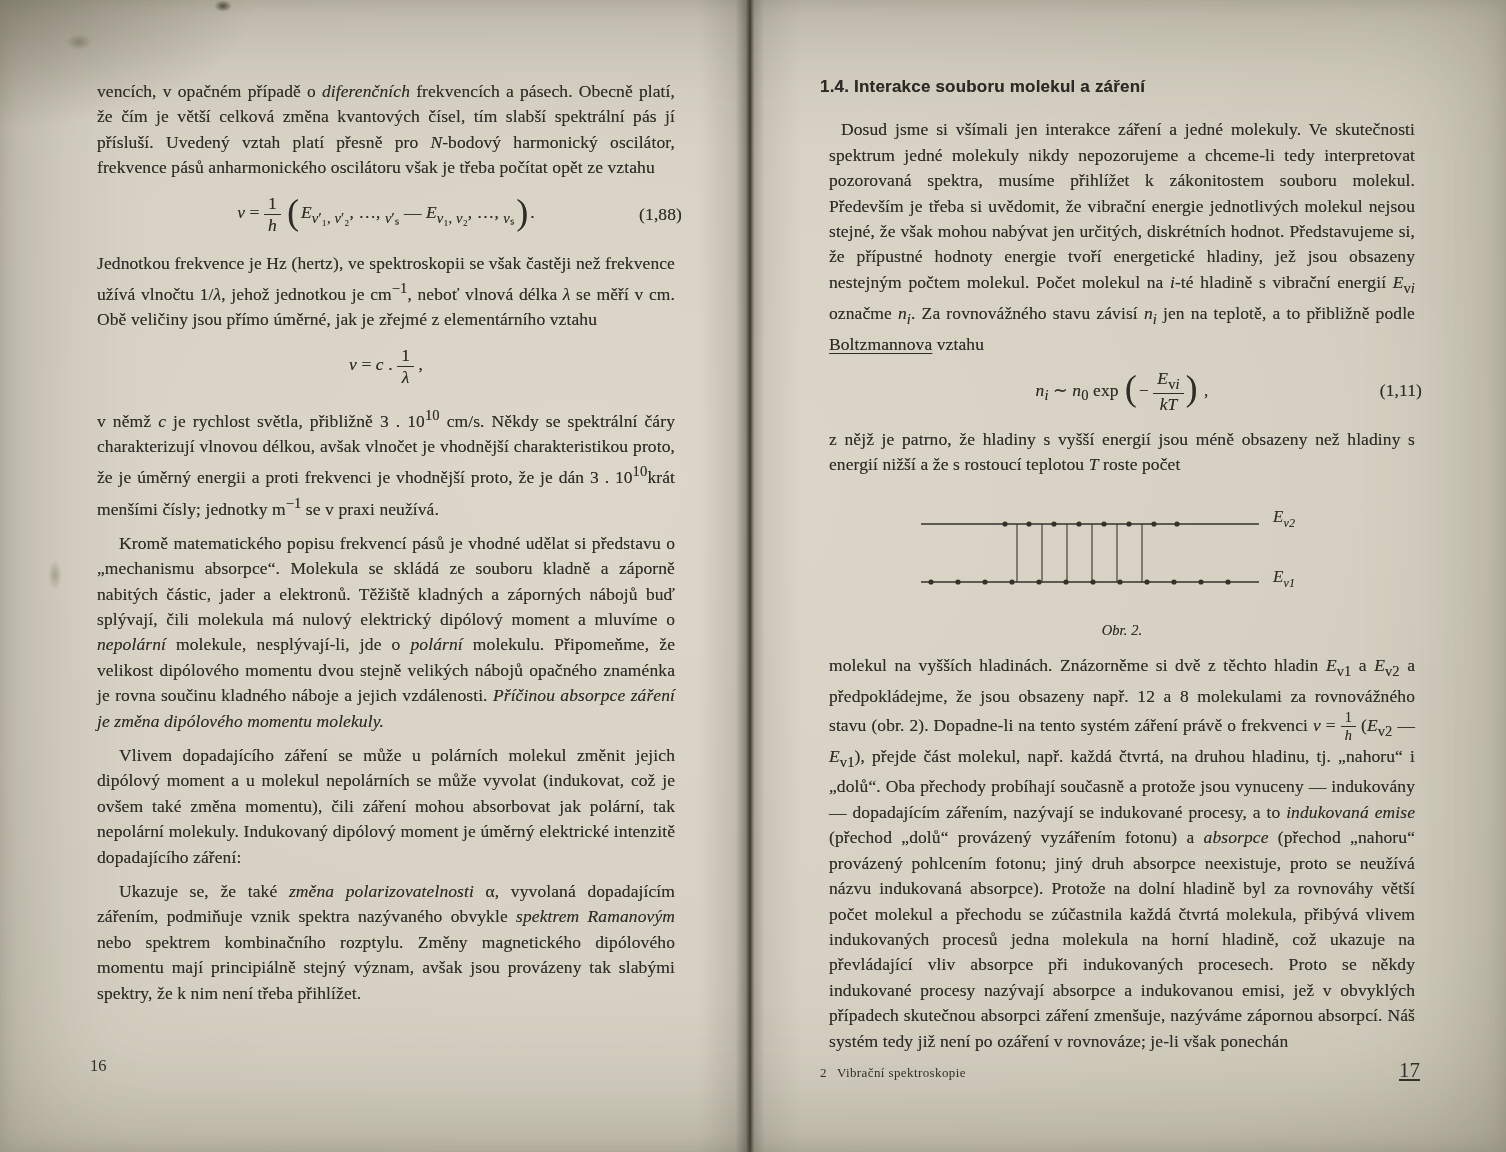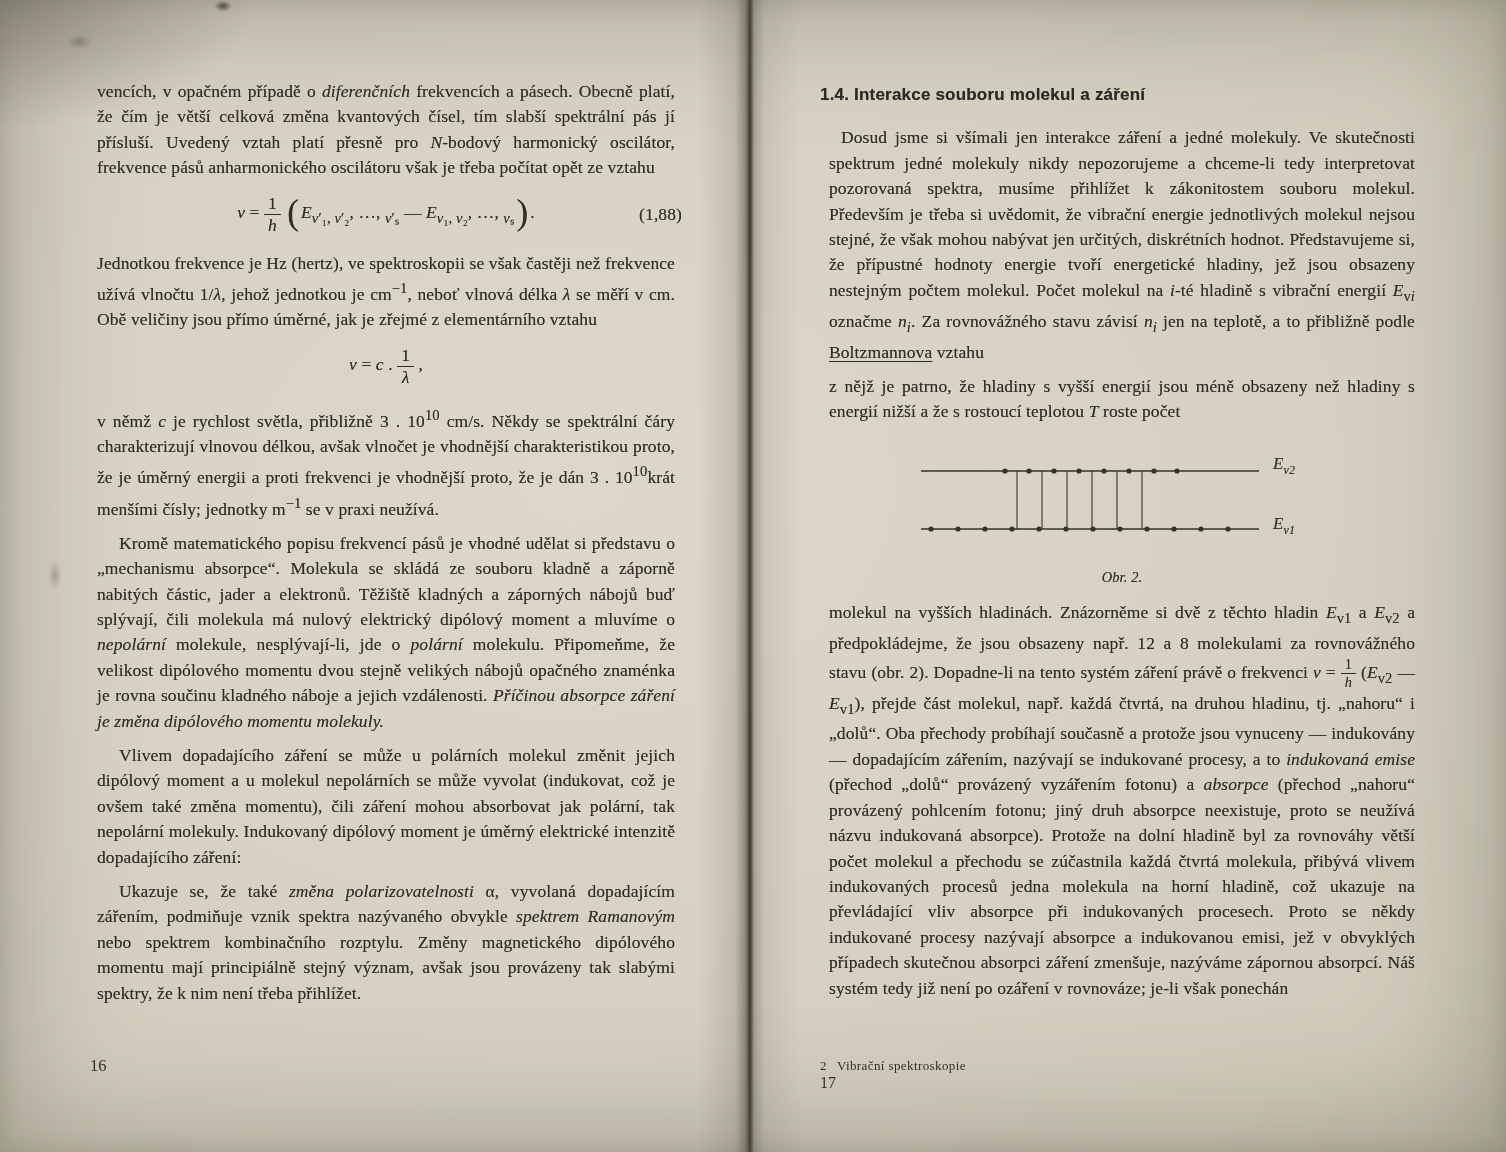--- a/index.html
+++ b/index.html
@@ -30,21 +30,21 @@
   .speck.s1{left:214px;top:0px;width:18px;height:12px;background:radial-gradient(#4e4938, rgba(78,73,56,0) 70%);}
   .speck.s2{left:66px;top:34px;width:26px;height:16px;background:radial-gradient(rgba(110,104,86,0.55), rgba(110,104,86,0) 70%);}
   .speck.s3{left:48px;top:560px;width:14px;height:30px;background:radial-gradient(rgba(110,104,86,0.4), rgba(110,104,86,0) 70%);}
 
   .text-col{
     position:absolute;text-align:justify;color:#2f2d28;
     font-size:17.5px;line-height:25.4px;letter-spacing:0.1px;
     text-shadow:0 0 0.5px rgba(47,45,40,0.55);
   }
   .col-left{left:88px;top:70px;width:596px;}
-  .col-right{left:820px;top:82px;width:604px;}
+  .col-right{left:820px;top:74px;width:604px;}
 
   p.para{margin:9px;}
   p.ind{text-indent:22px;}
   p.ind-sm{text-indent:12px;}
 
   .section-heading{
     font-family:"Liberation Sans", sans-serif;font-weight:700;font-size:17px;
     margin:0 0 18px 0;text-align:left;letter-spacing:0.2px;color:#2b2924;
   }
 
@@ -59,25 +59,25 @@
   .bigp{font-size:200%;font-weight:300;line-height:0;vertical-align:middle;position:relative;top:-2px;padding:0 2px;}
 
   .figure{margin:24px auto 10px;width:430px;}
   .figure svg{display:block;margin:0 auto;}
   .fig-caption{font-style:italic;font-size:14.5px;text-align:center;margin-top:12px;color:#2f2d28;}
 
   .page-num{position:absolute;font-size:16.5px;color:#2f2d28;}
   .page-num-left{left:90px;top:1056px;}
   .footer-right{
     position:absolute;left:820px;top:1058px;width:600px;
-    display:flex;justify-content:space-between;align-items:baseline;color:#2f2d28;flex-direction:column;
+    display:flex;justify-content:space-between;align-items:baseline;color:#2f2d28;
   }
   .footer-sig{font-size:13px;letter-spacing:0.4px;}
   .footer-sig .sig-num{margin-right:10px;}
-  .footer-page{font-size:16px;}
+  .footer-page{font-size:21px;text-decoration:underline;}
   u{text-underline-offset:3px;}
 </style>
 </head>
 <body>
 
 <div class="scan">
   <div class="corner-tl"></div>
   <div class="speck s1"></div>
   <div class="speck s2"></div>
   <div class="speck s3"></div>
@@ -105,20 +105,24 @@
     <p class="para ind">Ukazuje se, že také <i>změna polarizovatelnosti</i> α, vyvolaná dopadajícím zářením, podmiňuje vznik spektra nazývaného obvykle <i>spektrem Ramanovým</i> nebo spektrem kombinačního rozptylu. Změny magnetického dipólového momentu mají principiálně stejný význam, avšak jsou provázeny tak slabými spektry, že k nim není třeba přihlížet.</p>
   </div>
 
   <div class="page-num page-num-left">16</div>
 
   <div class="text-col col-right">
     <h2 class="section-heading">1.4. Interakce souboru molekul a záření</h2>
 
     <p class="para ind-sm">Dosud jsme si všímali jen interakce záření a jedné molekuly. Ve skutečnosti spektrum jedné molekuly nikdy nepozorujeme a chceme-li tedy interpretovat pozorovaná spektra, musíme přihlížet k zákonitostem souboru molekul. Především je třeba si uvědomit, že vibrační energie jednotlivých molekul nejsou stejné, že však mohou nabývat jen určitých, diskrétních hodnot. Představujeme si, že přípustné hodnoty energie tvoří energetické hladiny, jež jsou obsazeny nestejným počtem molekul. Počet molekul na <i>i</i>-té hladině s vibrační energií <i>E</i><sub>v<i>i</i></sub> označme <i>n</i><sub><i>i</i></sub>. Za rovnovážného stavu závisí <i>n</i><sub><i>i</i></sub> jen na teplotě, a to přibližně podle <u>Boltzmannova</u> vztahu</p>
 
+    <div class="equation">
+      <span class="eq-body"><i>n</i><sub><i>i</i></sub> ∼ <i>n</i><sub>0</sub> exp <span class="bigp">(</span>− <span class="frac"><span class="fnum"><i>E</i><sub>v<i>i</i></sub></span><span class="fden"><i>kT</i></span></span><span class="bigp">)</span> ,</span>
+      <span class="eq-num">(1,11)</span>
+    </div>
 
     <p class="para">z nějž je patrno, že hladiny s vyšší energií jsou méně obsazeny než hladiny s energií nižší a že s rostoucí teplotou <i>T</i> roste počet</p>
 
     <div class="figure">
       <svg width="430" height="104" viewBox="0 0 430 104">
         <g stroke="#34322a" stroke-width="1.4" fill="none">
           <line x1="14" y1="22" x2="352" y2="22"></line>
           <line x1="14" y1="80" x2="352" y2="80"></line>
         </g>
         <g stroke="#34322a" stroke-width="1.1">

